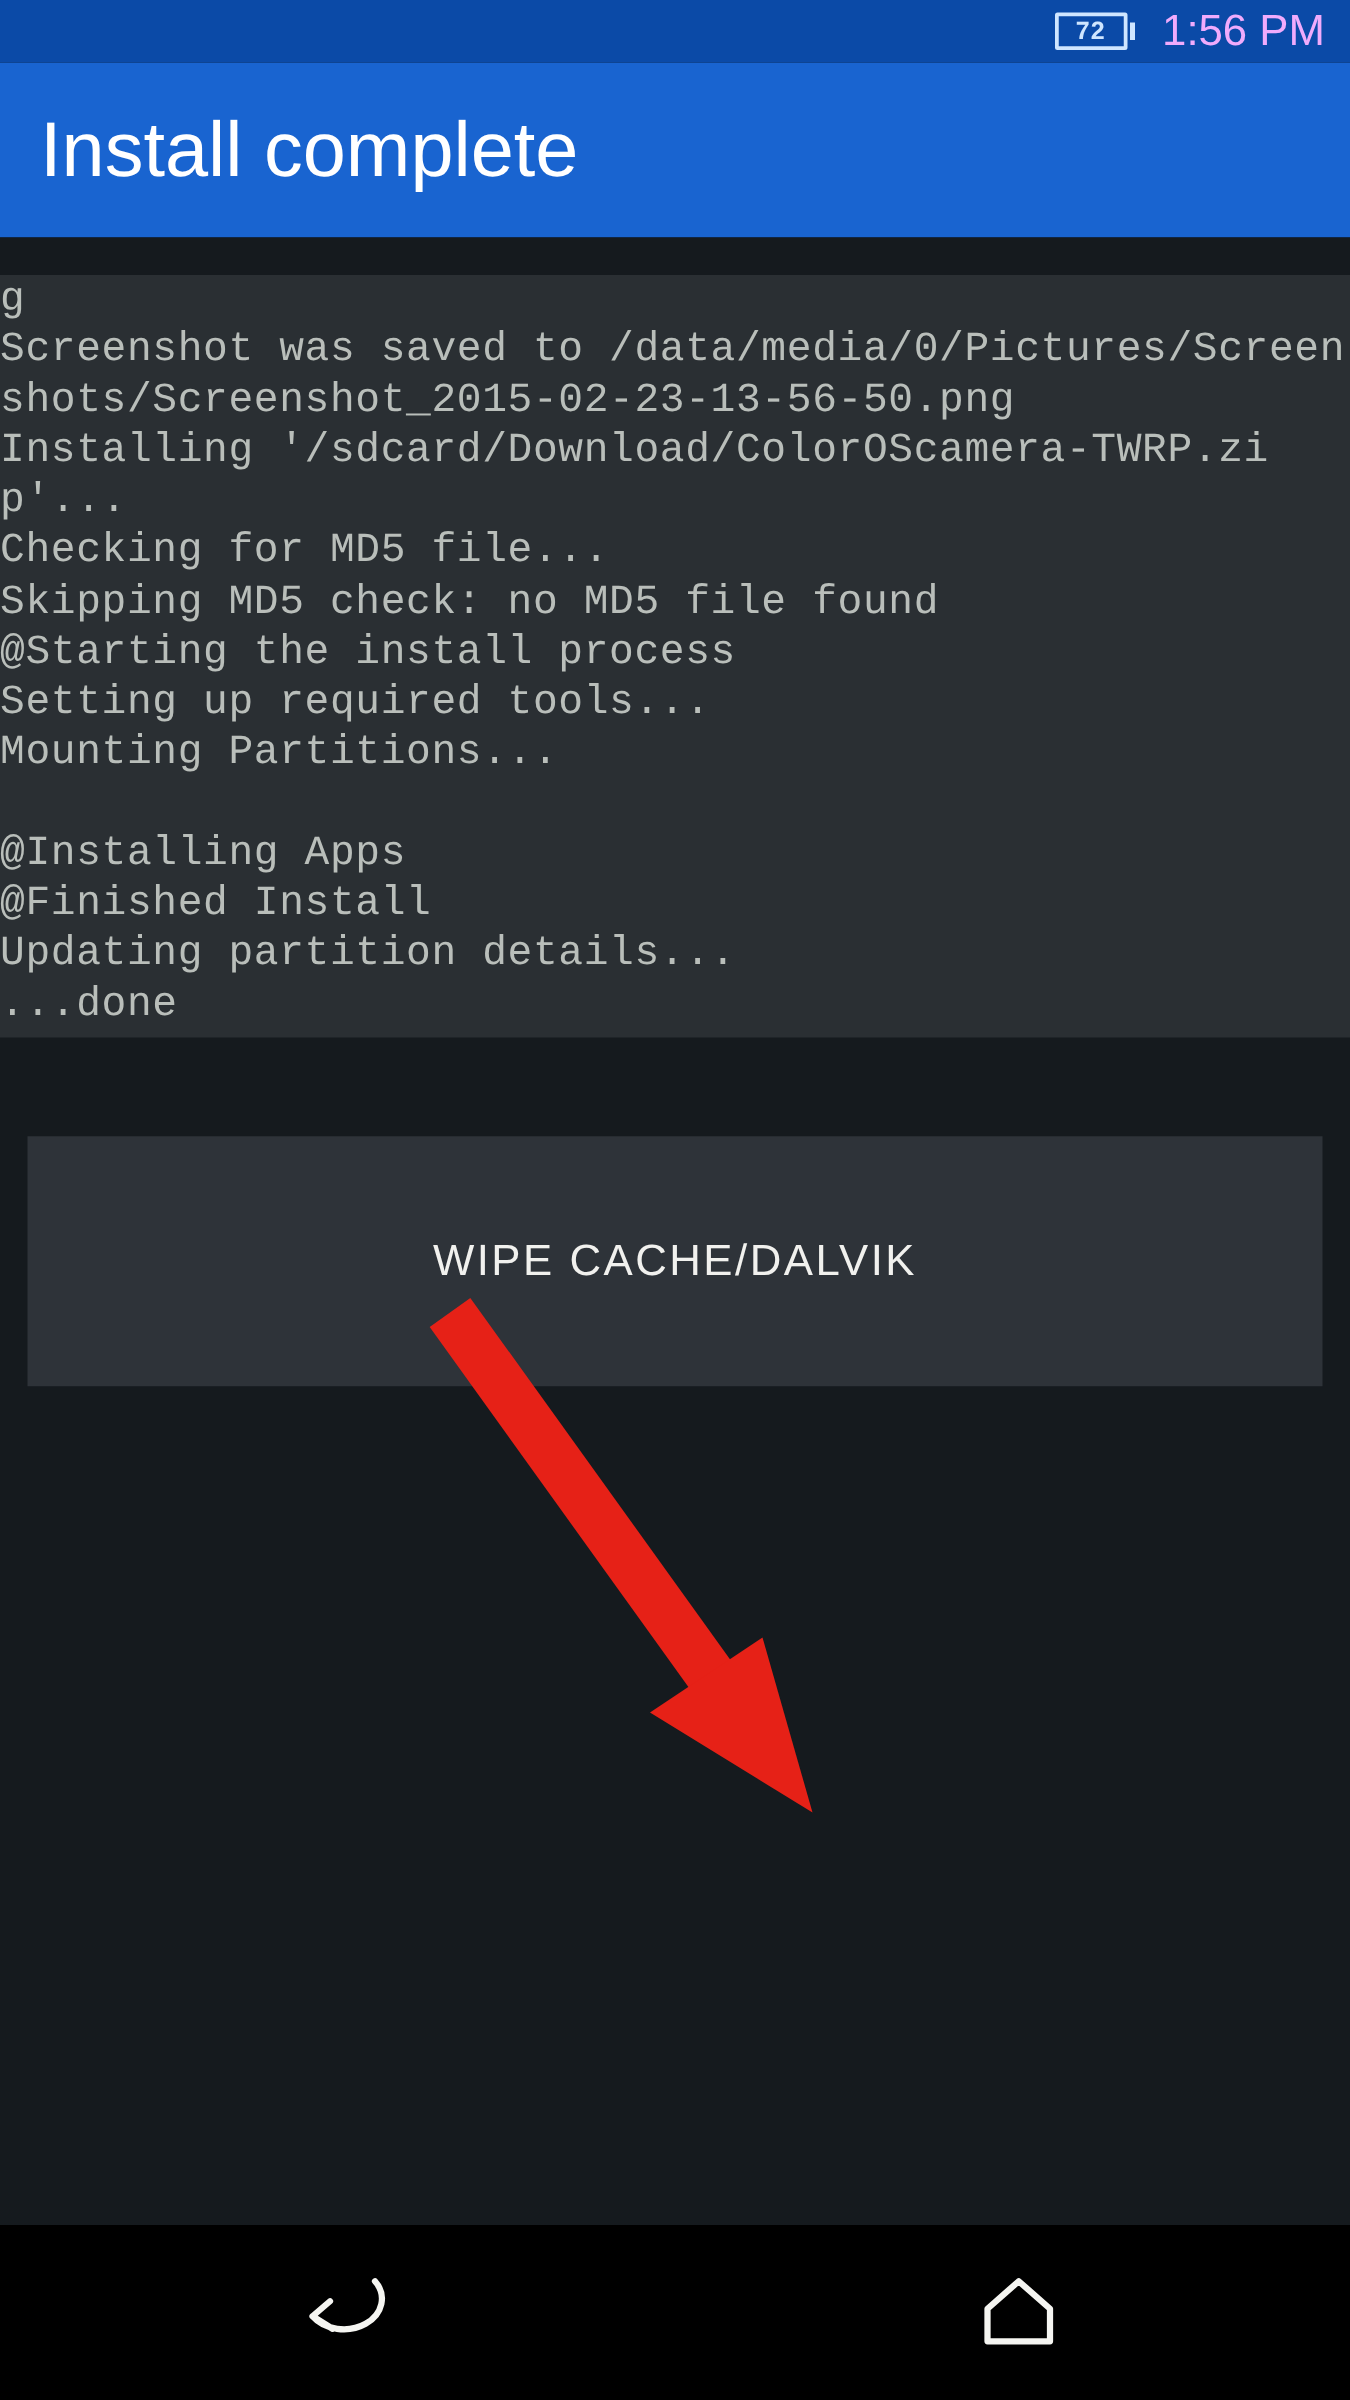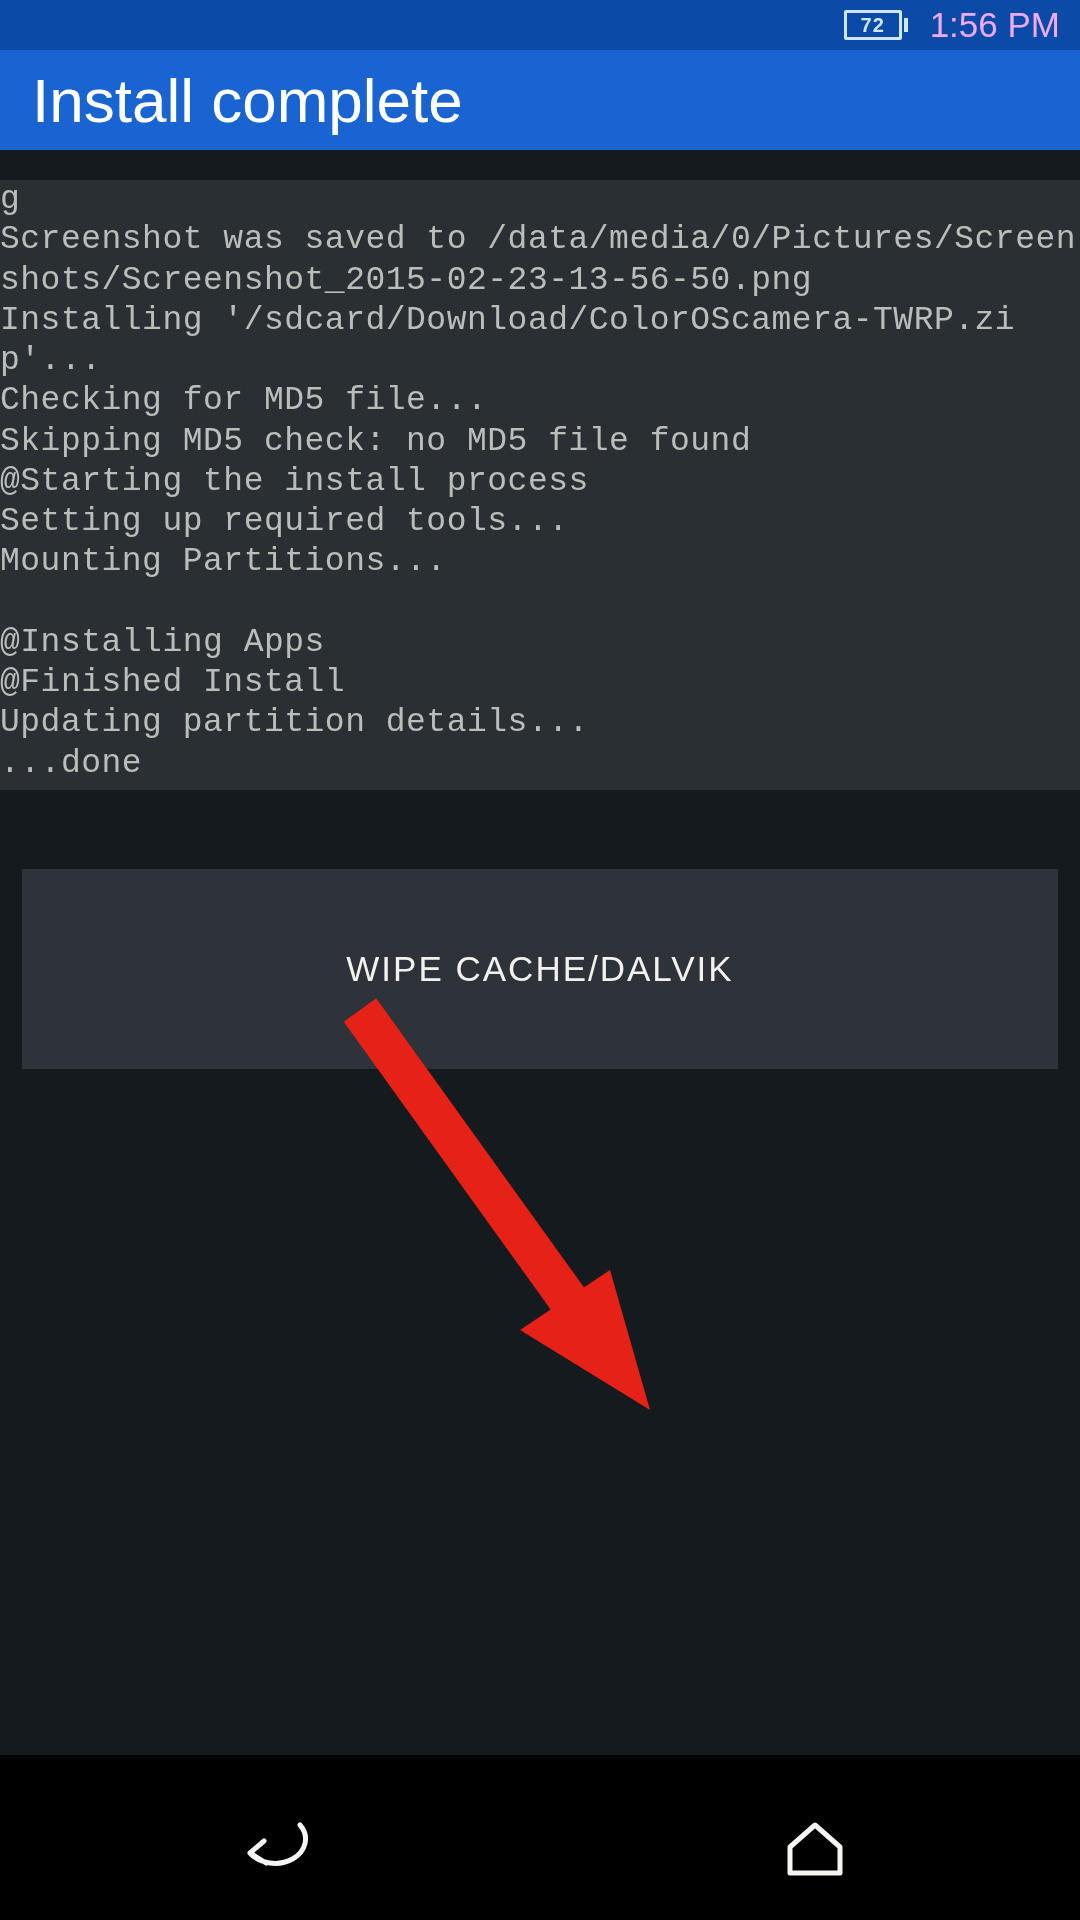--- a/index.html
+++ b/index.html
@@ -36,21 +36,21 @@
     height: 14px;
     background: #cfe6ff;
     margin-left: 2px;
   }
   .clock {
     color: #f0abfc;
     font-size: 35px;
     font-weight: 500;
   }
   .titlebar {
-    height: 100px;
+    height: 140px;
     background: #1964d0;
     display: flex;
     align-items: center;
     padding: 0 32px;
   }
   .titlebar-text {
     color: #ffffff;
     font-size: 62px;
     font-weight: 400;
   }

